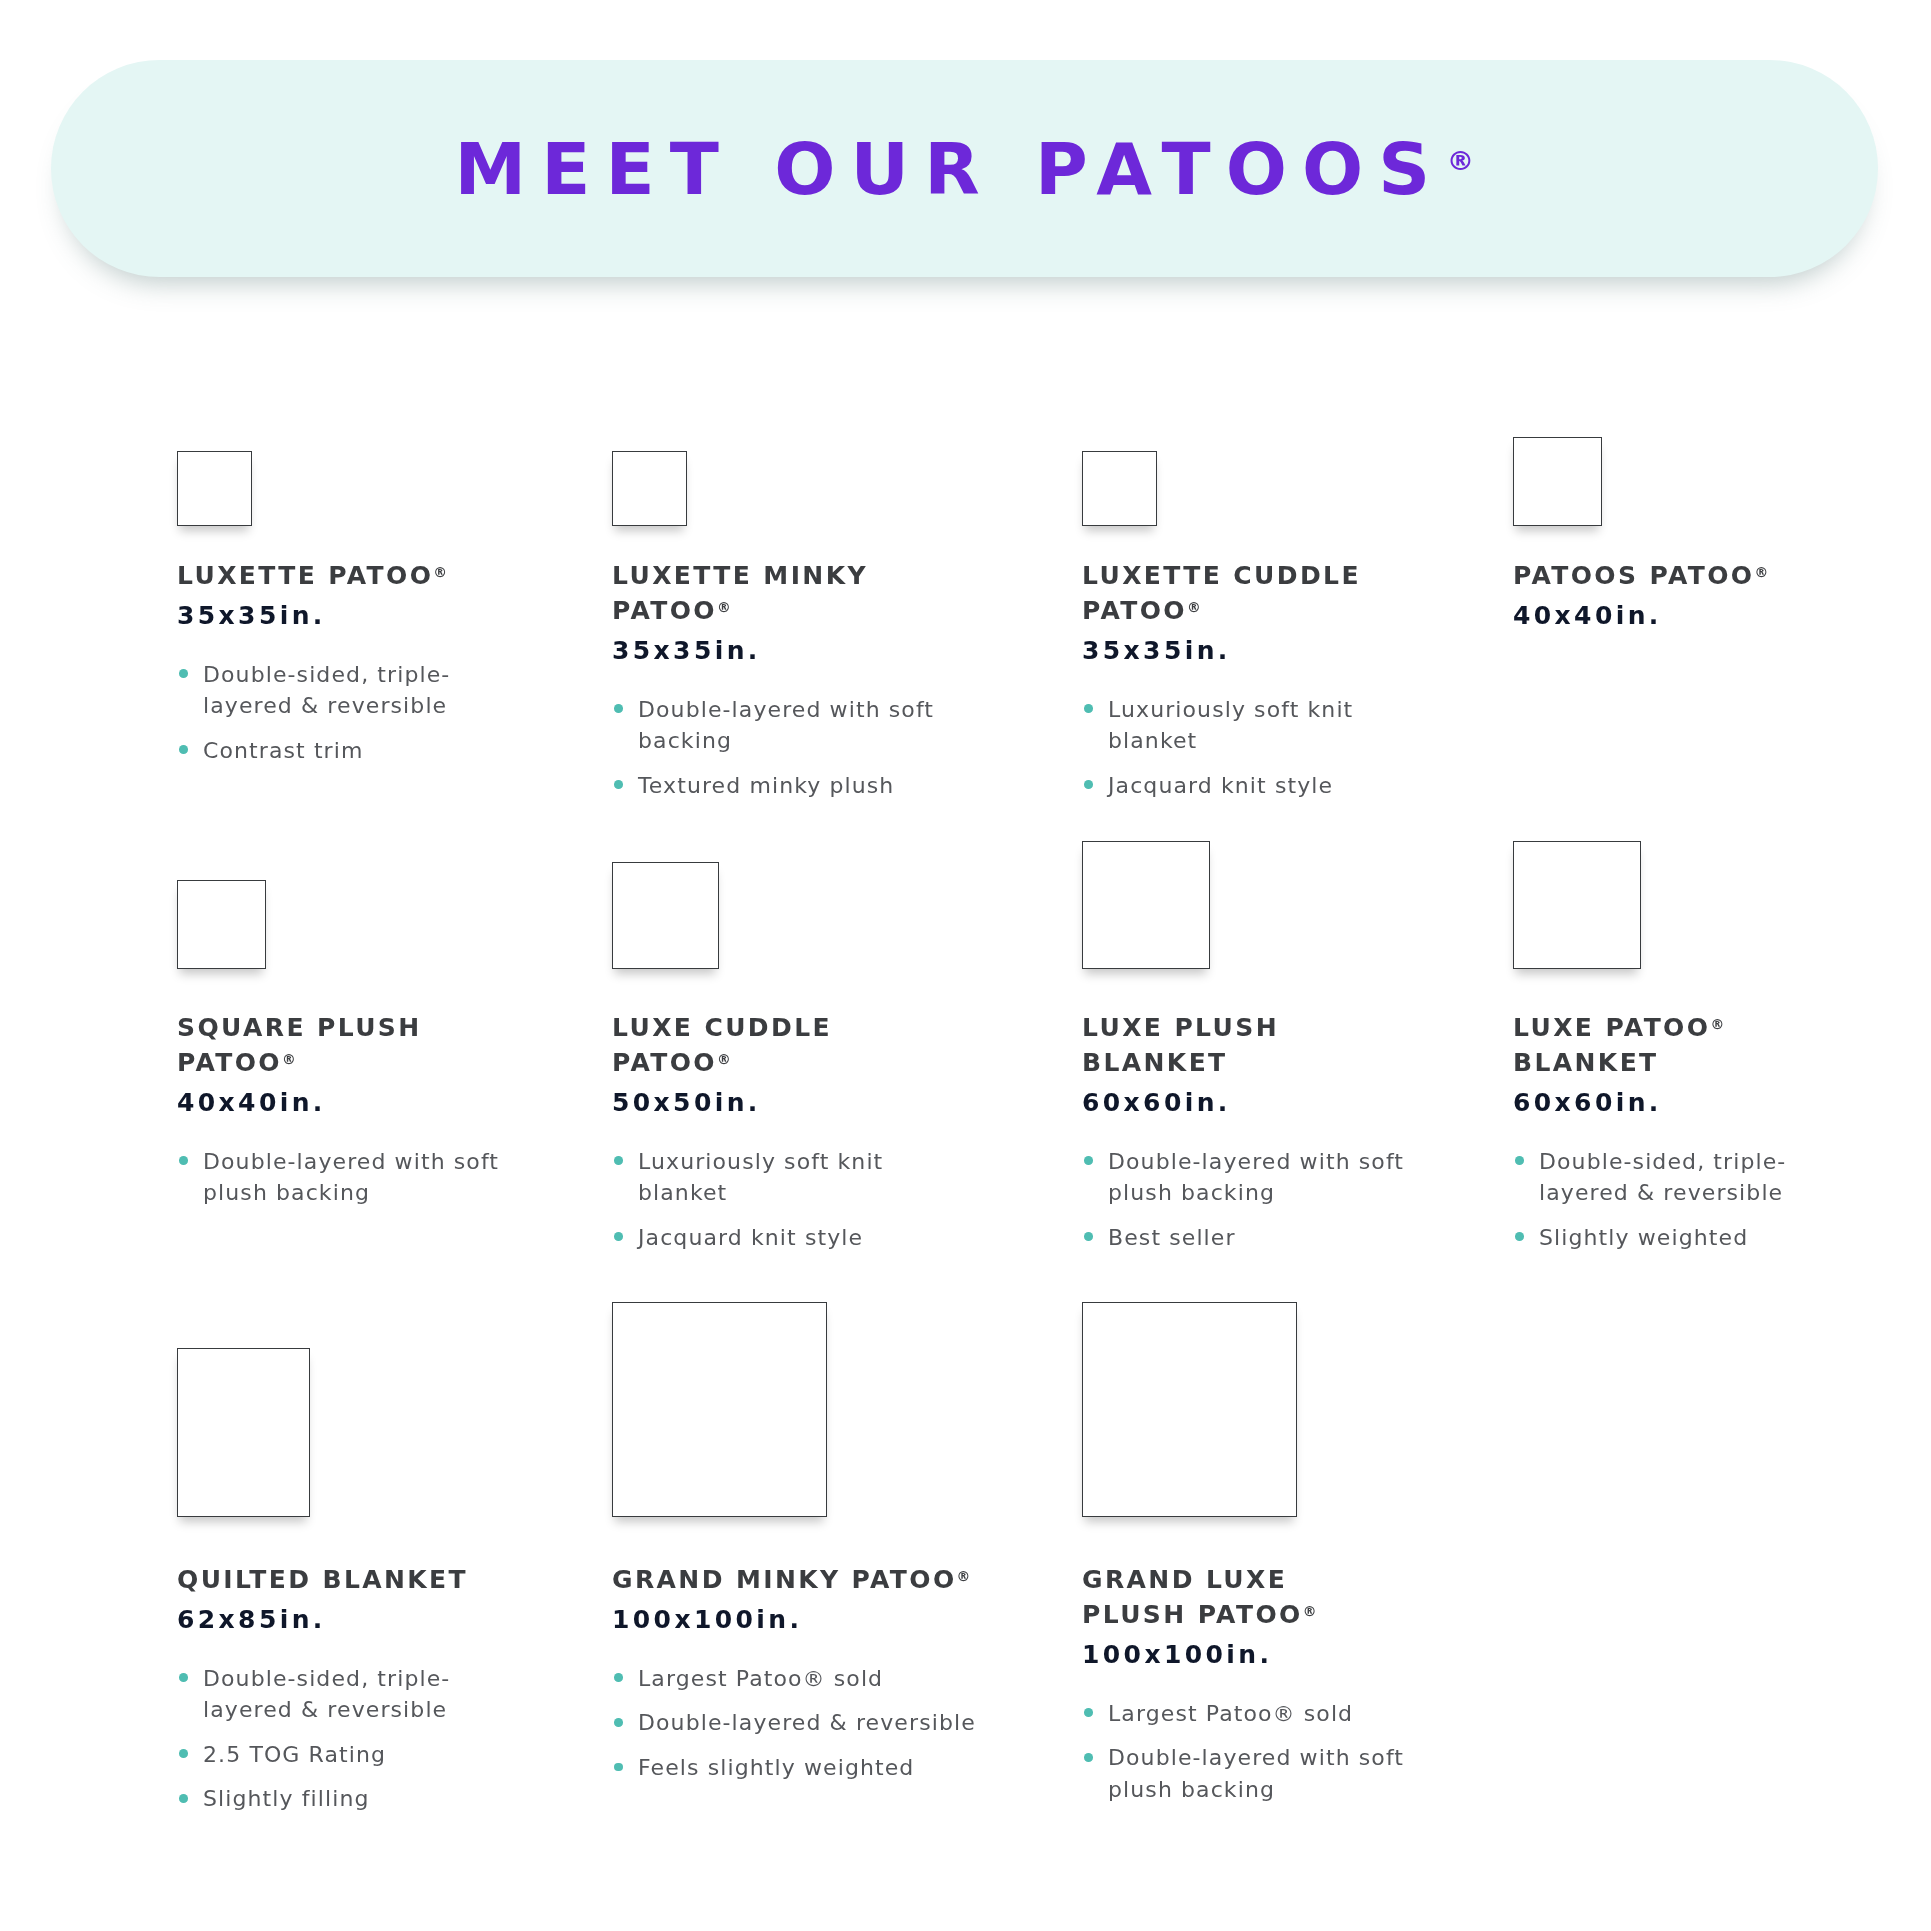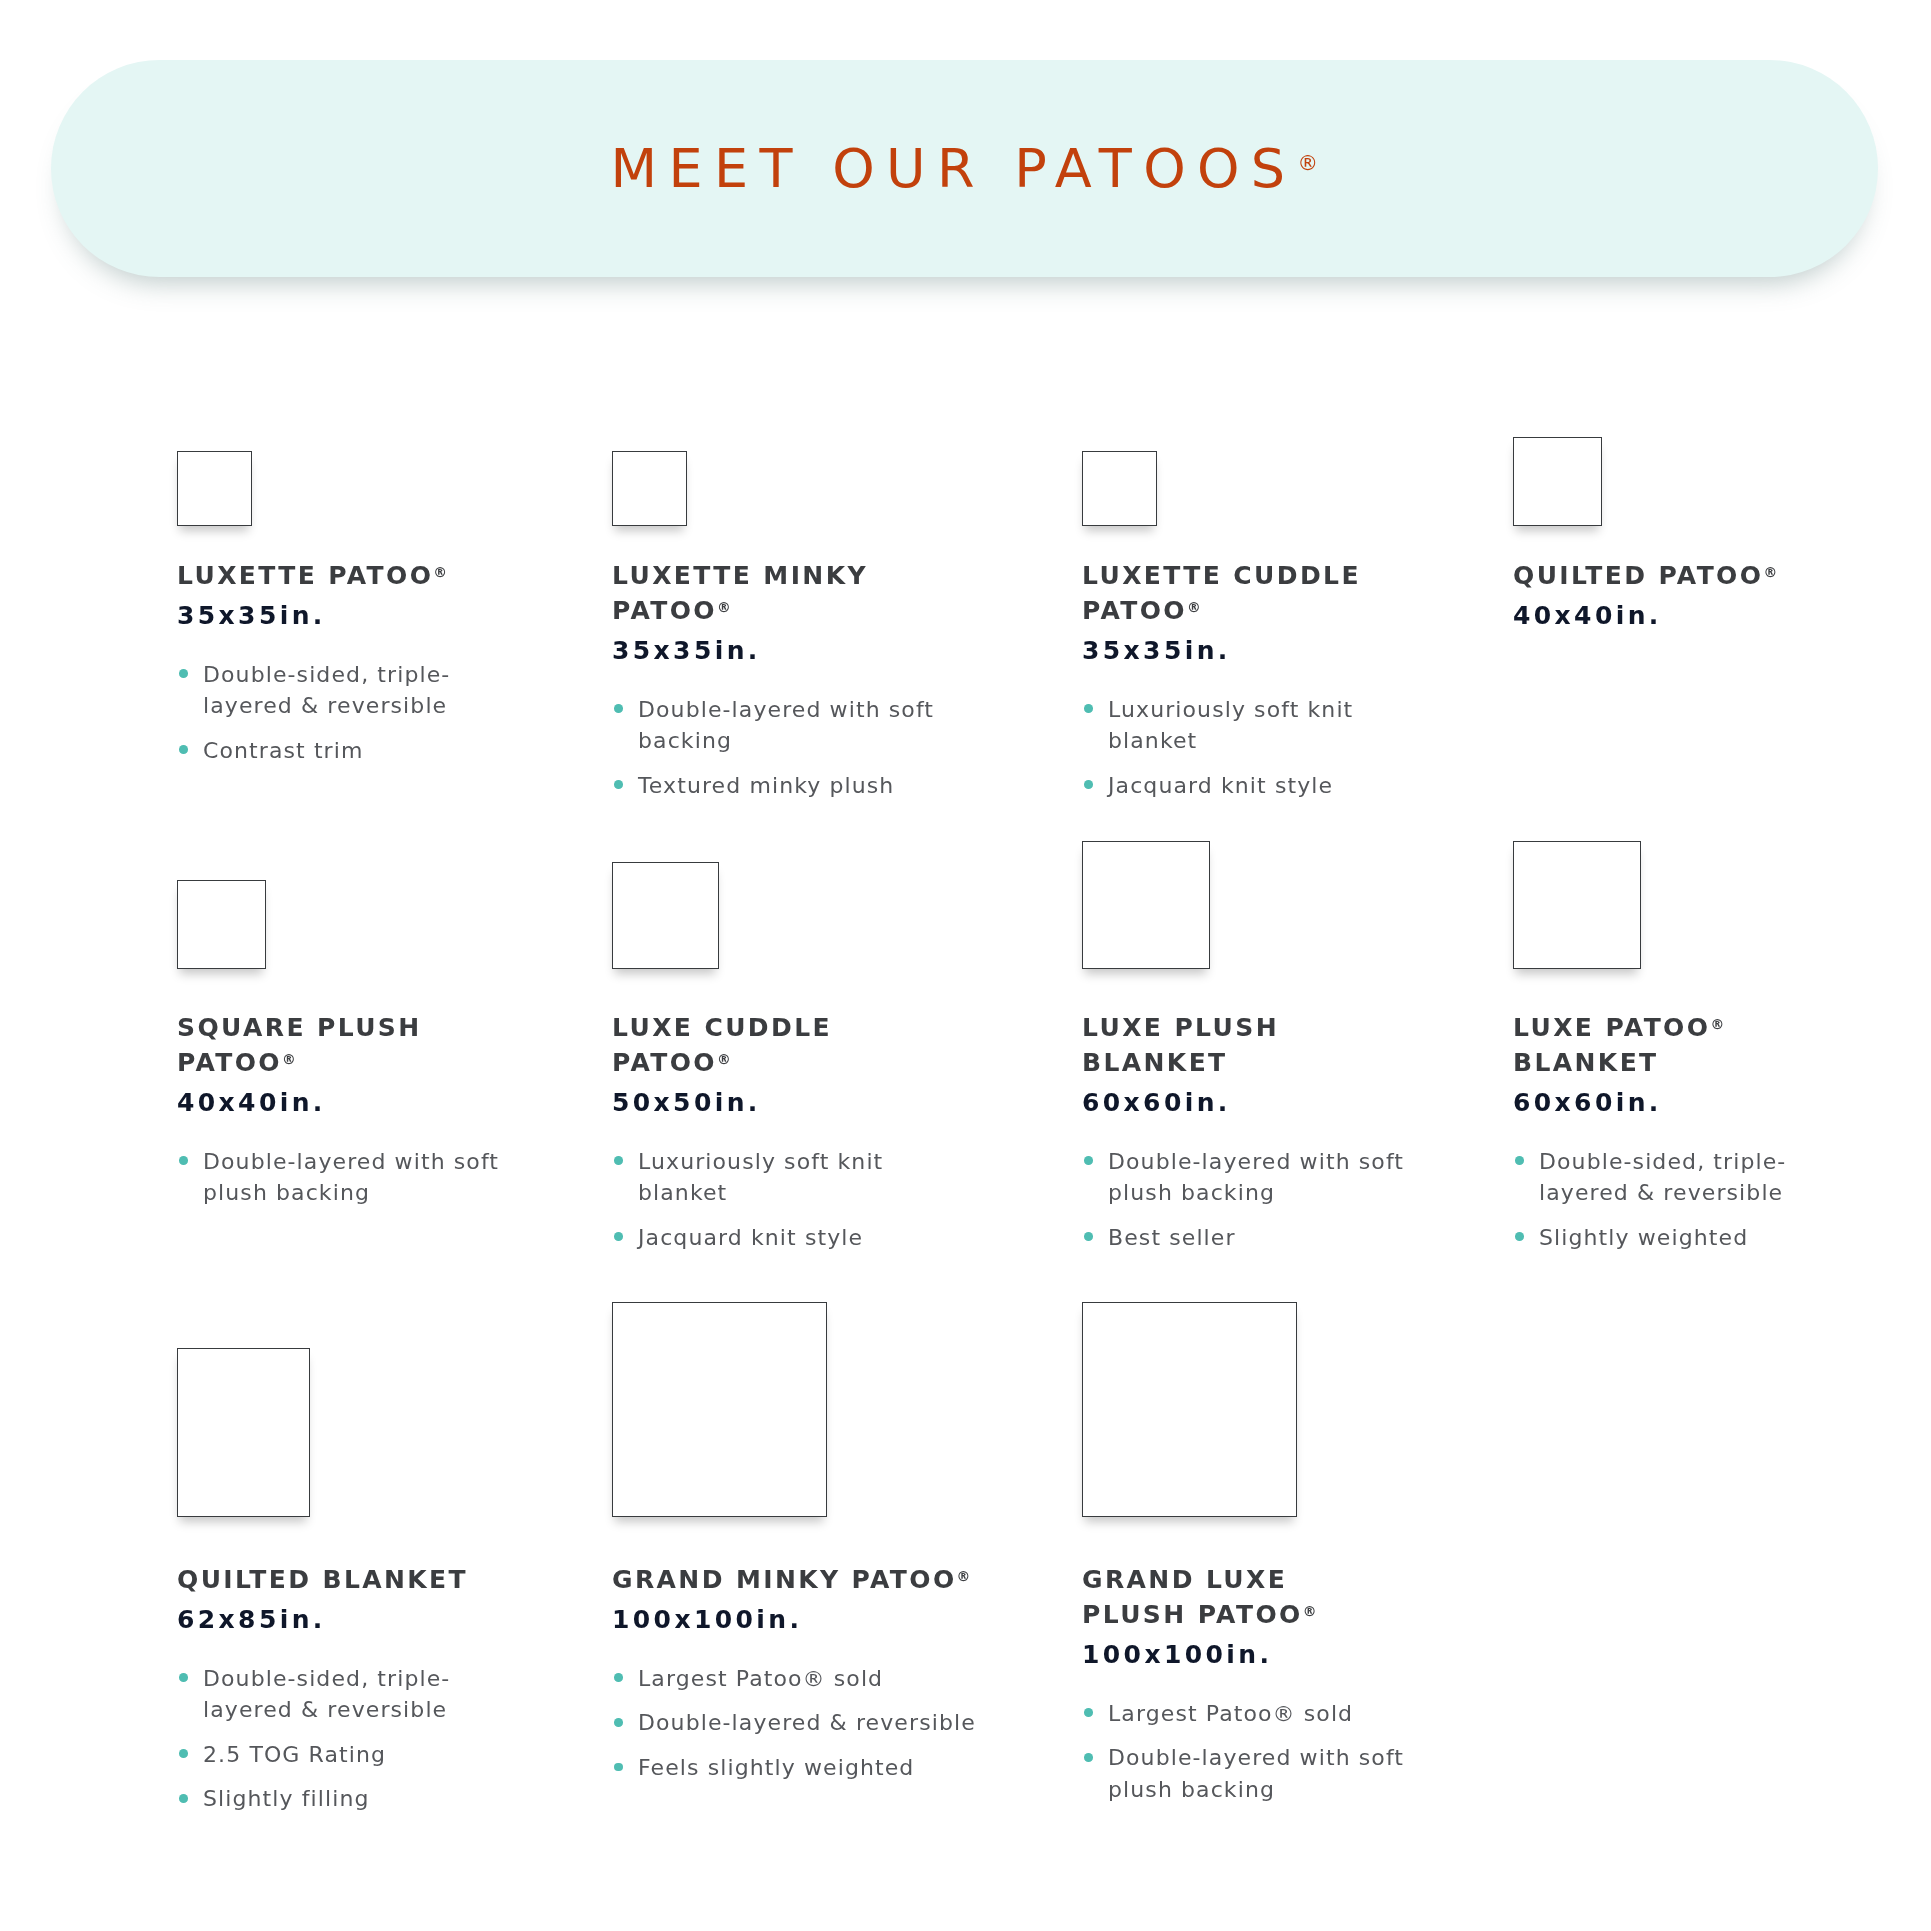--- a/index.html
+++ b/index.html
@@ -7,21 +7,21 @@
     width:1931px;height:1931px;background:#ffffff;overflow:hidden;
     font-family:"DejaVu Sans","Liberation Sans",sans-serif;color:#3b3d40;
   }
   
   .hero{
     margin:60px 53px 0 51px;height:217px;background:#e4f6f4;border-radius:111px;
     display:flex;align-items:center;justify-content:center;
     box-shadow:0 19.3px 27px -13.5px rgba(110,140,137,.45);
   }
   .hero-title{
-    font-size:54px;font-weight:normal;color:#c2410c;letter-spacing:.21em;white-space:nowrap;
+    font-size:72px;font-weight:bold;color:#6d28d9;letter-spacing:.21em;white-space:nowrap;
   }
   .hero-title sup{font-size:38%;vertical-align:.85em;letter-spacing:.02em;margin-left:.05em;}
   
   .content{margin:0 39px 0 177px;}
   .row{display:grid;grid-template-columns:419px 454px 415px 1fr;align-items:start;gap:16px;}
   .row-1{margin-top:157px;min-height:404px;}
   .row-2{min-height:462px;}
   .row-3{padding-bottom:58px;}
   
   .box-area{display:flex;align-items:flex-end;}
@@ -108,21 +108,21 @@
           <li>Luxuriously soft knit blanket</li>
           <li>Jacquard knit style</li>
         </ul>
       </article>
 
       <article class="card">
         <div class="box-area">
           <div class="size-box b92"></div>
         </div>
         <h3 class="title">
-          <span class="tline"><span>QUILTED PATOO</span><sup class="reg">®</sup></span>
+          <span class="tline"><span>PATOOS PATOO</span><sup class="reg">®</sup></span>
         </h3>
         <p class="size">40x40in.</p>
       </article>
 
     </section>
 
     <section class="row row-2">
 
       <article class="card">
         <div class="box-area">

